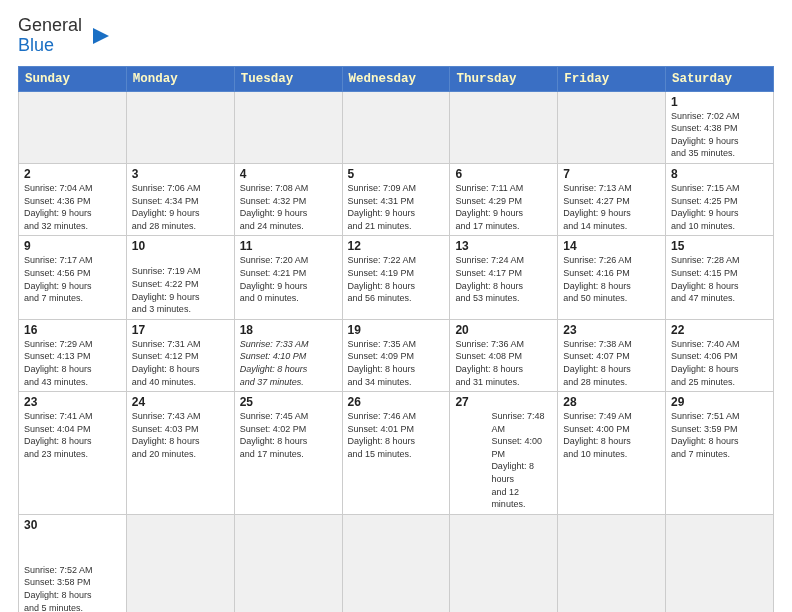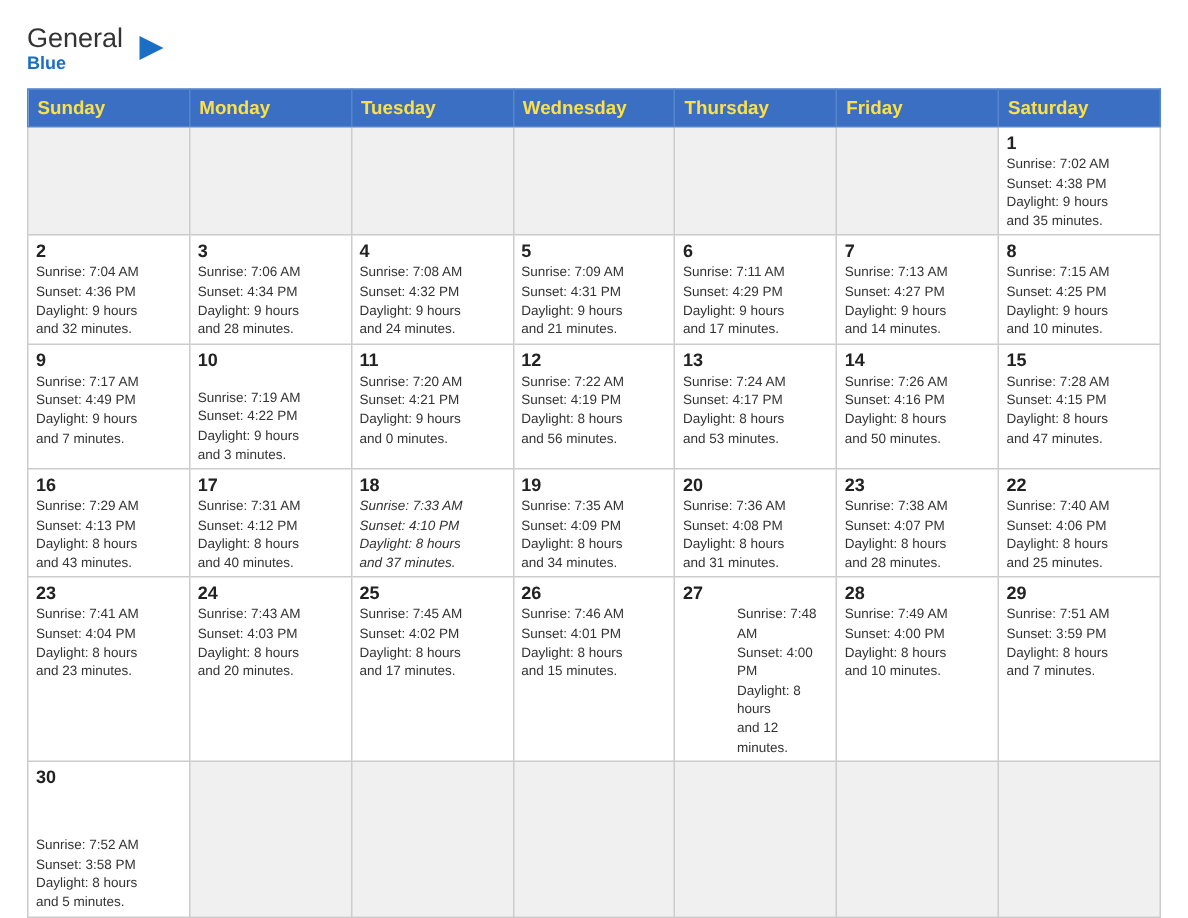--- a/index.html
+++ b/index.html
@@ -40,26 +40,27 @@
       font-size: 14px;
       color: #444;
     }
     .calendar {
       width: 100%;
       border-collapse: collapse;
       border: 1px solid #ccc;
     }
     .calendar th {
       background: #3a6fc4;
-      color: #fde047;
+      color: #fef9c3;
       font-size: 12.5px;
       font-weight: bold;
       padding: 5px 6px;
       text-align: left;
       border: 1px solid #5585cc;
+      font-family: Liberation Mono, monospace;
     }
     .calendar td {
       width: calc(100% / 7);
       vertical-align: top;
       padding: 3px 5px 3px 5px;
       border: 1px solid #ccc;
       font-size: 9.5px;
       color: #333;
       height: 72px;
       background: #fff;
@@ -84,21 +85,21 @@
     }
   </style>
 </head>
 <body>
 
 <div class="page">
   <div class="header">
     <div class="logo">
       <div style="display:flex;flex-direction:column;line-height:1.1">
         <span style="font-size:18px;color:#333;">General</span>
-        <span style="font-size:12px;color:#1a6fc4;font-weight:bold;">Blue</span>
+        <span style="font-size:18px;color:#1a6fc4;font-weight:normal;">Blue</span>
       </div>
       <div style="margin-left:3px;margin-top:4px;">
         <svg width="22" height="22" viewBox="0 0 22 22">
           <polygon points="4,3 20,11 4,19" fill="#1a6fc4"></polygon>
         </svg>
       </div>
     </div>
     <div class="title-block">
       <div class="month-title"></div>
       <div class="location"></div>
@@ -181,21 +182,21 @@
             <div class="day-info" style="white-space: pre-line;">Sunrise: 7:15 AM
 Sunset: 4:25 PM
 Daylight: 9 hours
 and 10 minutes.</div>
           </td>
         </tr>
         <tr>
           <td>
             <span class="day-number">9</span>
             <div class="day-info" style="white-space: pre-line;">Sunrise: 7:17 AM
-Sunset: 4:49 PM
+Sunset: 4:56 PM
 Daylight: 9 hours
 and 7 minutes.</div>
           </td>
           <td>
             <span class="day-number">10</span>
             <div class="day-info" style="white-space: pre-line; margin-top: 12px;">Sunrise: 7:19 AM
 Sunset: 4:22 PM
 Daylight: 9 hours
 and 3 minutes.</div>
           </td>

